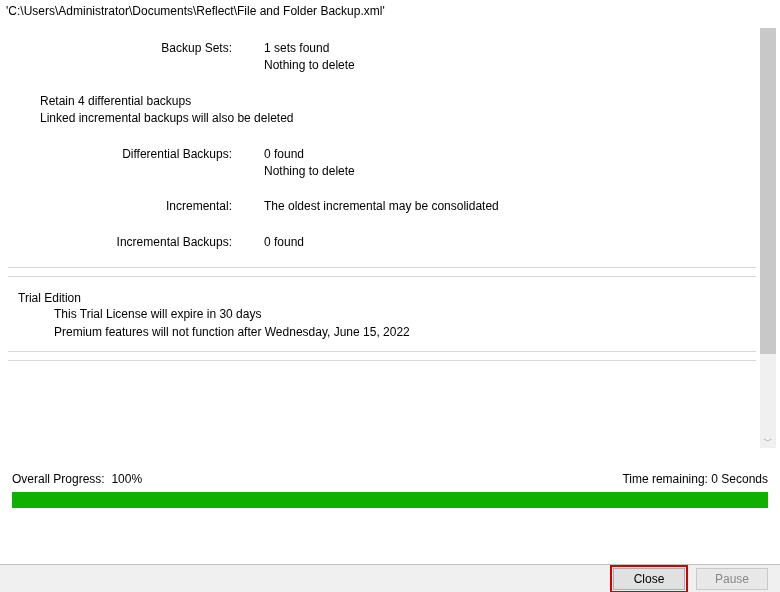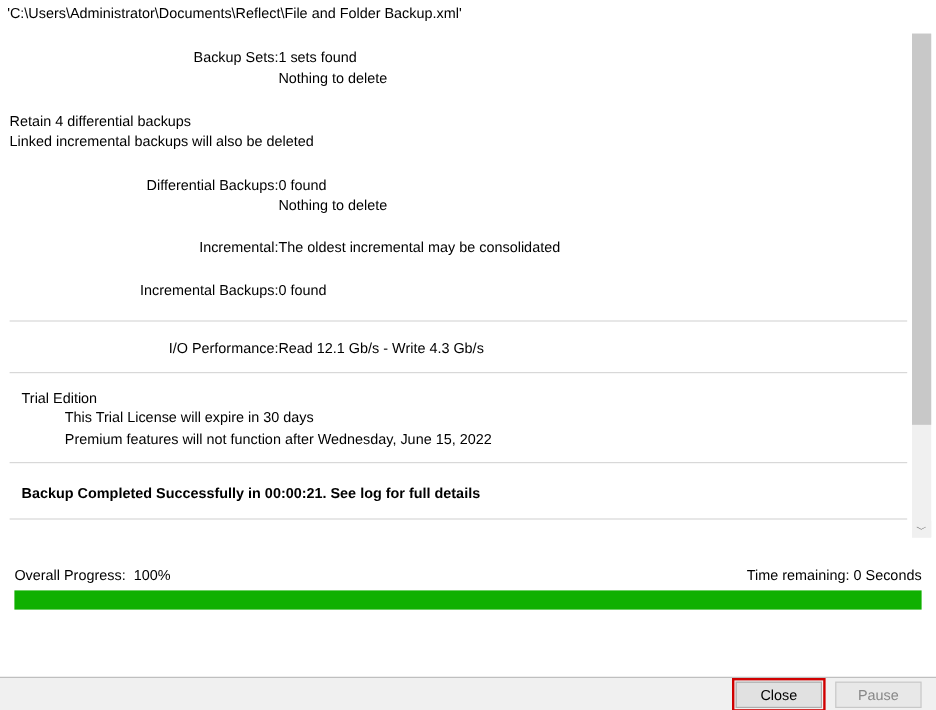--- a/index.html
+++ b/index.html
@@ -37,21 +37,21 @@
     line-height: 1.45;
   }
   .kv-label {
     width: 224px;
     padding-left: 46px;
     text-align: right;
   }
   .kv-value {
     flex: 1;
   }
-  .kv-value div { line-height: 1.45; }
+  .kv-value div { line-height: 1.45; margin-left: 32px; }
   .hr {
     border-top: 1px solid #d8d8d8;
     margin: 4px 0 8px 0;
   }
   .trial-title {
     font-weight: normal;
     padding-left: 10px;
     padding-top: 6px;
   }
   .trial-line {
@@ -191,38 +191,29 @@
       <div class="kv-row">
         <div class="kv-label">Incremental Backups:</div>
         <div class="kv-value">
           <div>0 found</div>
         </div>
       </div>
     </div>
 
     <div class="hr"></div>
 
-    <div class="section-block" style="padding-bottom:4px;">
-      <div class="kv-row">
-        <div class="kv-label">I/O Performance:</div>
-        <div class="kv-value">
-          <div>Read 12.1 Gb/s - Write 4.3 Gb/s</div>
-        </div>
-      </div>
-    </div>
 
     <div class="hr"></div>
 
     <div class="trial-title">Trial Edition</div>
     <div class="trial-line">This Trial License will expire in 30 days</div>
     <div class="trial-line">Premium features will not function after Wednesday, June 15, 2022</div>
 
     <div class="hr" style="margin-top:10px;"></div>
 
-    <div class="completion">Backup Completed Successfully in 00:00:21. See log for full details</div>
 
     <div class="hr"></div>
   </div>
 
   <div class="scrollbar-track">
     <div class="scrollbar-thumb"></div>
     <div class="scrollbar-arrow down">﹀</div>
   </div>
 </div>
 

